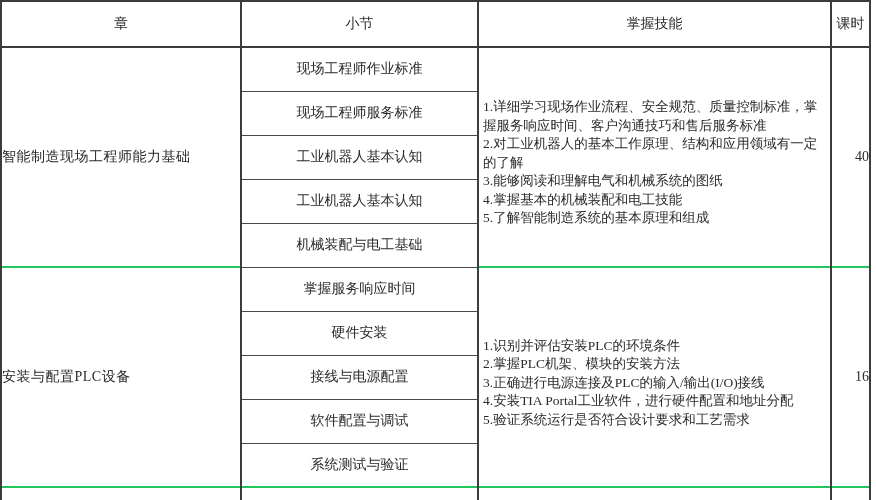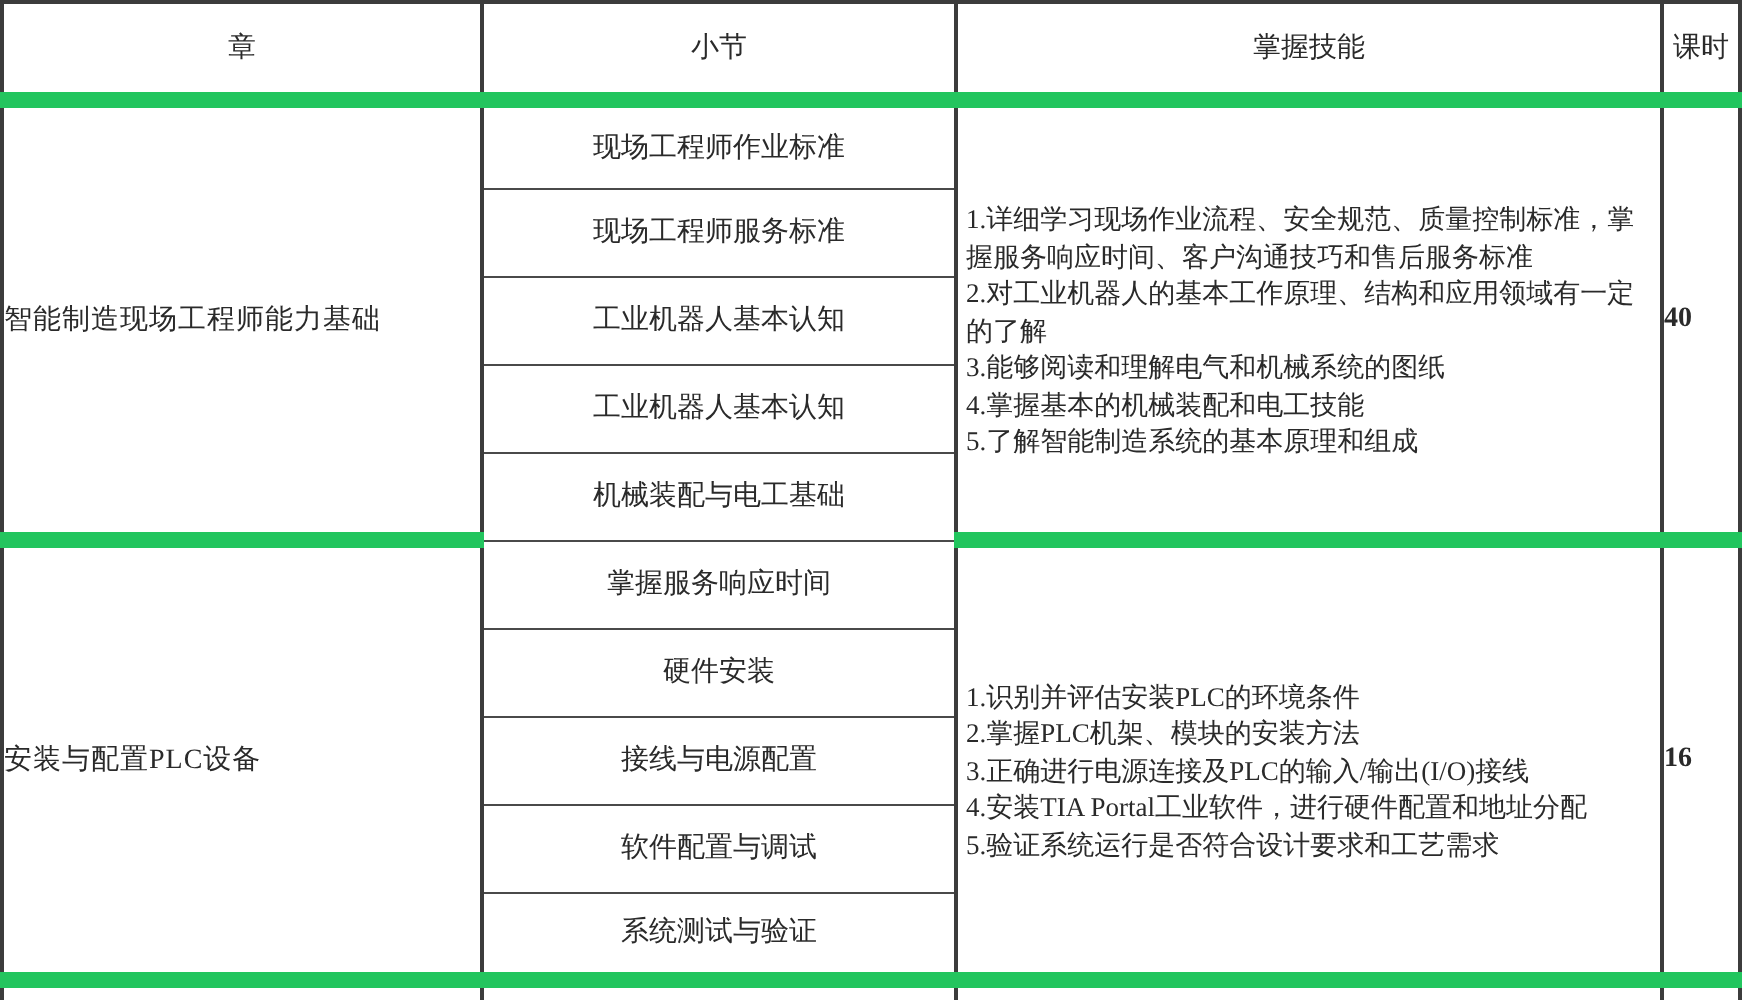--- a/index.html
+++ b/index.html
@@ -47,35 +47,34 @@
     text-align: left;
     letter-spacing: 0.5px;
   }
   td.sub {
     text-align: center;
   }
   tr.subrow + tr.subrow td.sub {
     border-top: 1.5px solid #4a4a4a;
   }
   tr.sec-start td {
-    border-top: 8px solid #22c55e;
+    border-top: 2px solid #22c55e;
   }
   td.skills {
     text-align: left;
     padding: 16px 3px 4px 4px;
     font-size: 13.5px;
   }
   .skill-line {
     line-height: 18.6px;
     white-space: normal;
     word-break: break-all;
   }
   td.hours {
-    text-align: left;
-    font-weight: bold;
+    text-align: right;
   }
   tr.partial { height: 44px; }
 </style>
 </head>
 <body>
 
 <div class="page">
   <table class="curriculum">
     <colgroup>
       <col class="c-chapter">

